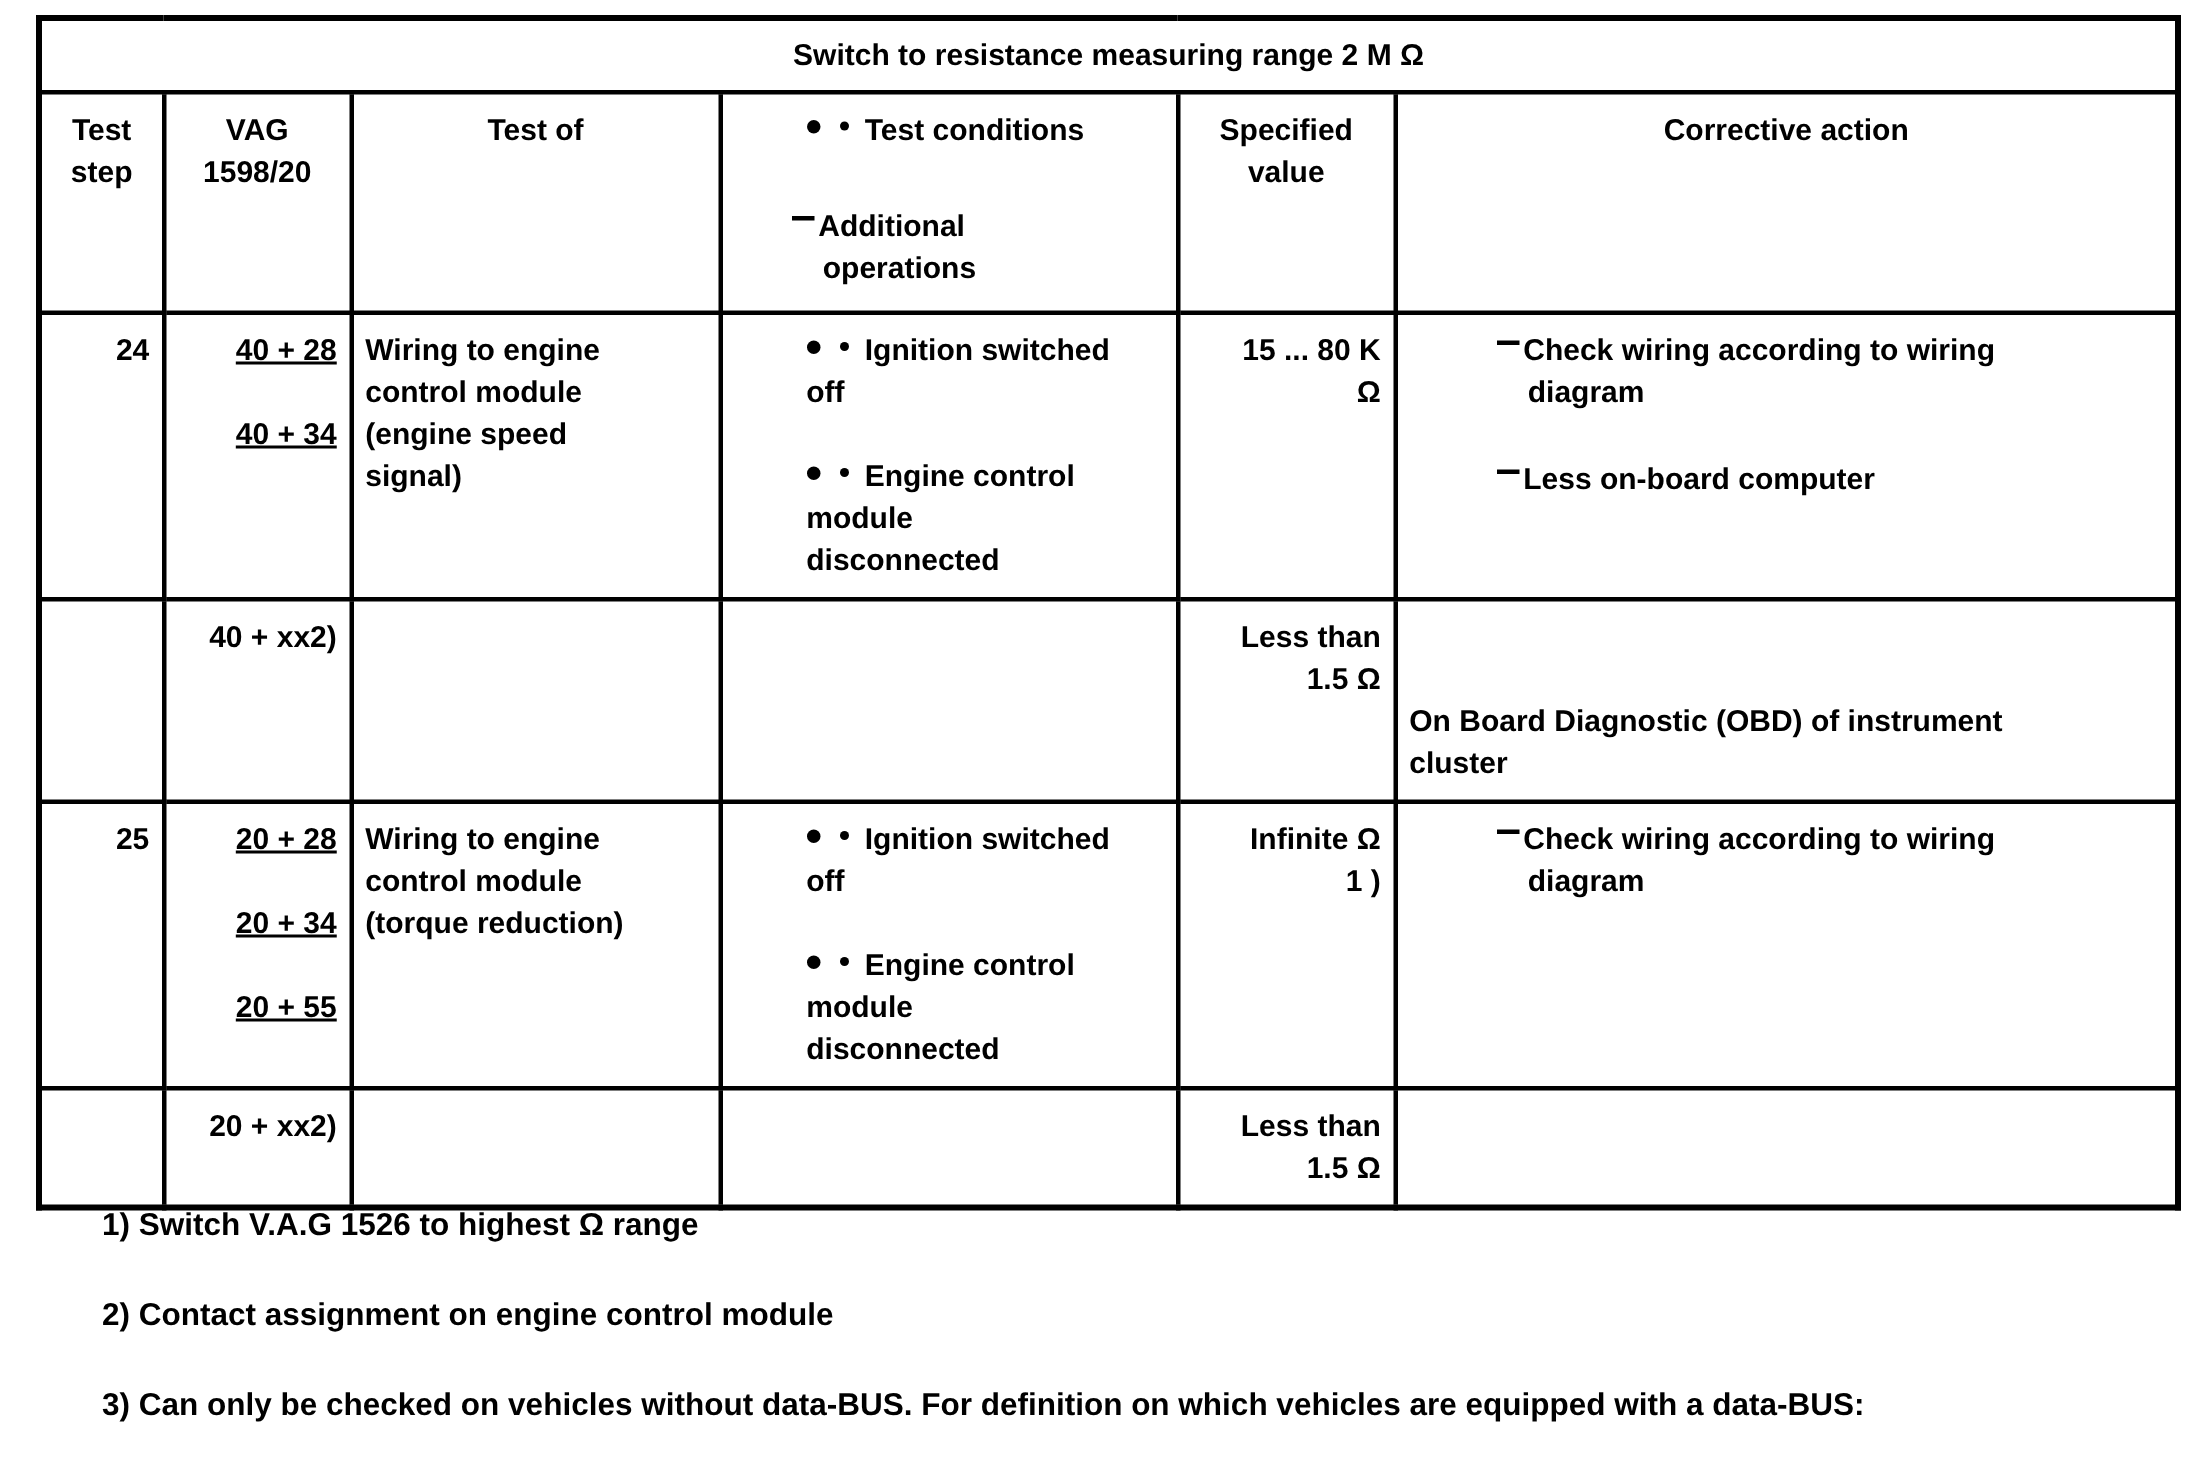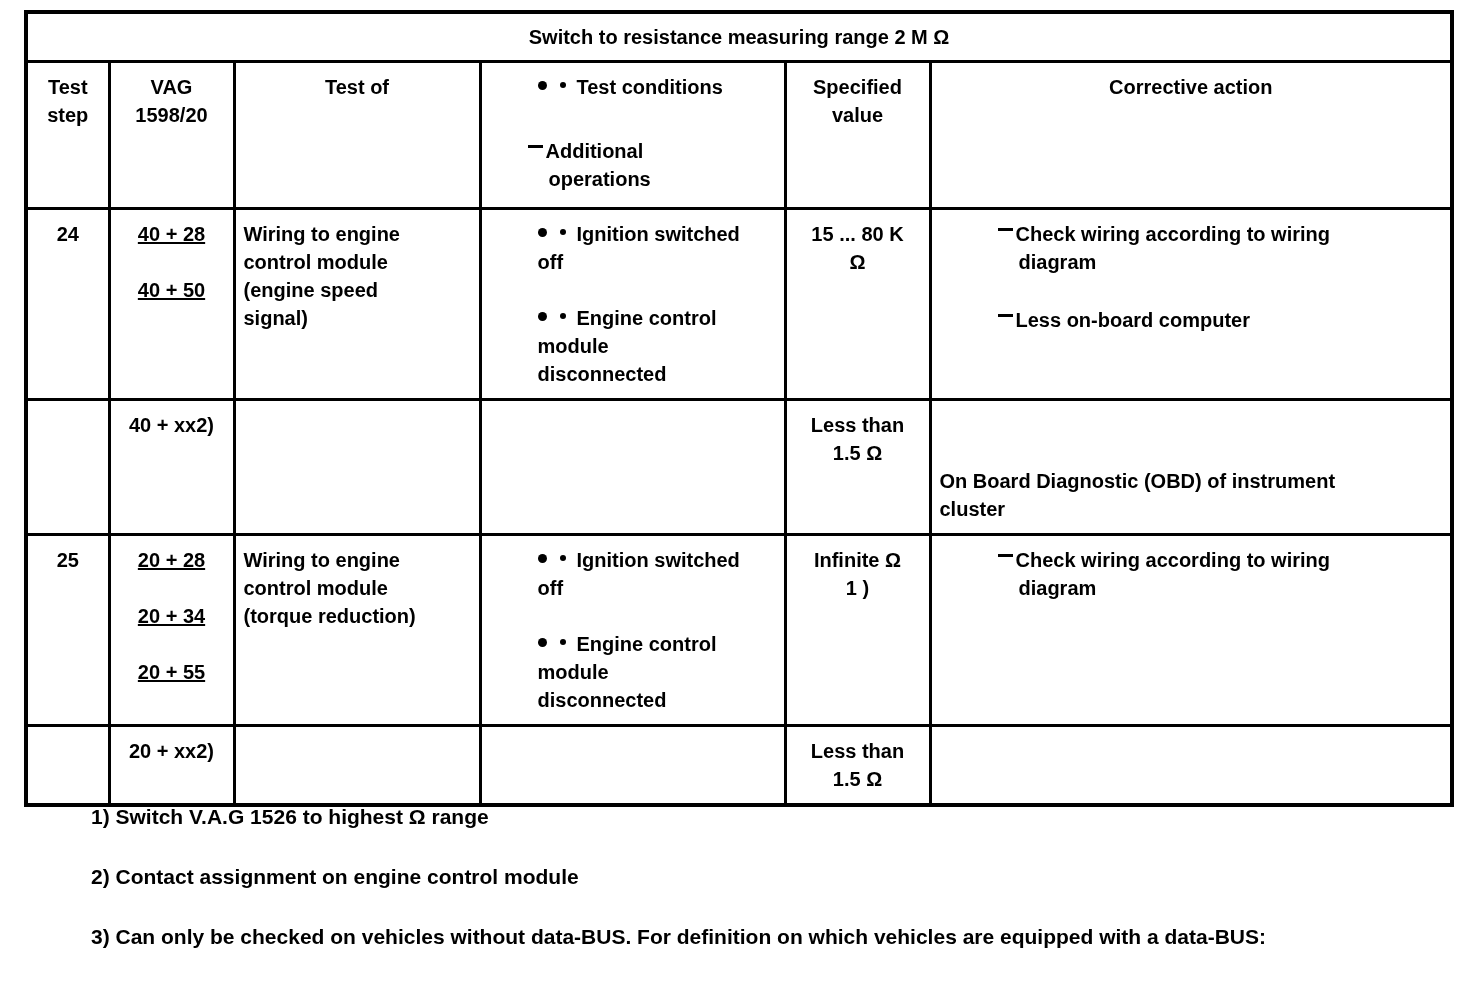--- a/index.html
+++ b/index.html
@@ -11,39 +11,39 @@
   .doc-table{
     position:absolute;left:24px;top:10px;width:1426px;
     border-collapse:collapse;table-layout:fixed;
     border:4px solid #000;
   }
   .doc-table td{
     border:3px solid #000;vertical-align:top;
     padding:10px 8px;font-size:20px;line-height:28px;
   }
   td.title-cell{text-align:center;padding:9px 8px;}
-  td.c-center{text-align:center;}
+  td.c-center{text-align:right;}
   .hdr-cell{text-align:center;}
   
   .cond-list{margin-left:48px;}
   .cond-item{margin-bottom:28px;}
   .cond-item:last-child{margin-bottom:0;}
   .b1{display:inline-block;width:9px;height:9px;border-radius:50%;background:#000;margin-right:13px;vertical-align:4px;}
   .b2{display:inline-block;width:6px;height:6px;border-radius:50%;background:#000;margin-right:11px;vertical-align:6px;}
   
   .corr-list{margin-left:58px;}
   .corr-item{padding-left:21px;margin-bottom:30px;}
   .corr-item:last-child{margin-bottom:0;}
   .dash{display:inline-block;width:15px;height:3px;background:#000;vertical-align:10px;margin-left:-21px;margin-right:3px;}
   .vag-val{margin-bottom:28px;text-decoration:underline;}
   .vag-val:last-child{margin-bottom:0;}
   .obd-note{margin-top:56px;}
   .hdr-cond .corr-item{margin-bottom:4px;margin-top:36px;}
   .footnotes{position:absolute;left:68px;top:803px;font-size:21px;line-height:28px;white-space:nowrap;}
-  .footnote-line{margin-bottom:32px;margin-left:23px;}
+  .footnote-line{margin-bottom:32px;}
 </style>
 </head>
 <body>
 
 <table class="doc-table">
   <colgroup>
     <col style="width:83px">
       <col style="width:125px">
       <col style="width:246px">
     <col style="width:305px">
@@ -83,21 +83,21 @@
       <div>Specified</div>
       <div>value</div>
     </td>
     <td class="hdr-cell">Corrective action</td>
   </tr>
 
   <tr style="height:186px">
     <td class="c-center">24</td>
     <td class="c-center">
       <div class="vag-val">40 + 28</div>
-      <div class="vag-val">40 + 50</div>
+      <div class="vag-val">40 + 34</div>
     </td>
     <td>
       <div>Wiring to engine</div>
       <div>control module</div>
       <div>(engine speed</div>
       <div>signal)</div>
     </td>
     <td>
       <div class="cond-list">
         <div class="cond-item">

